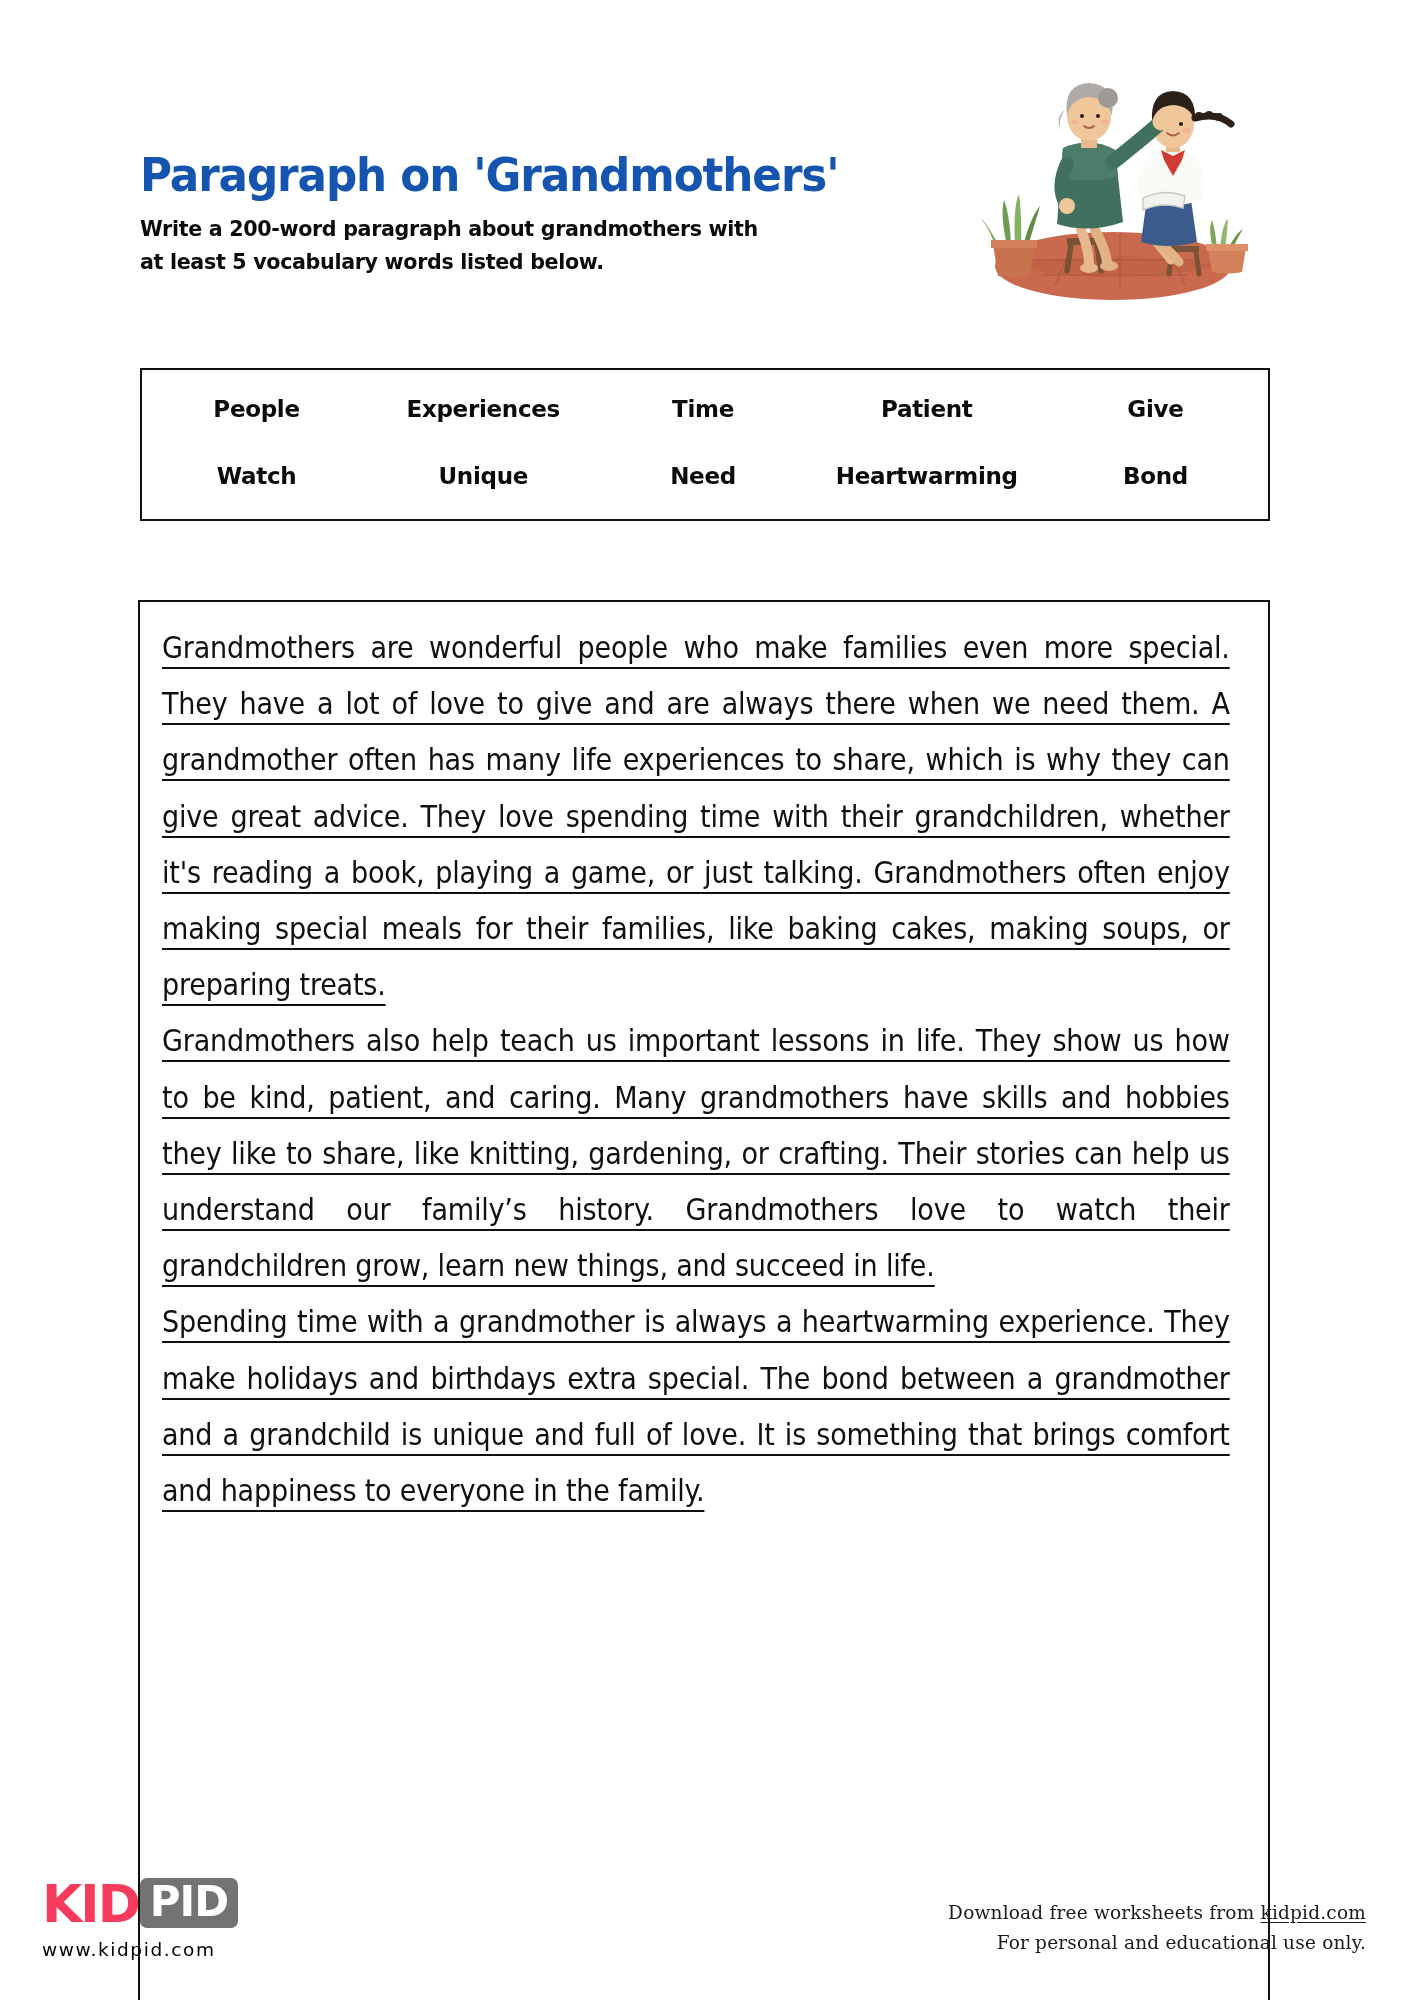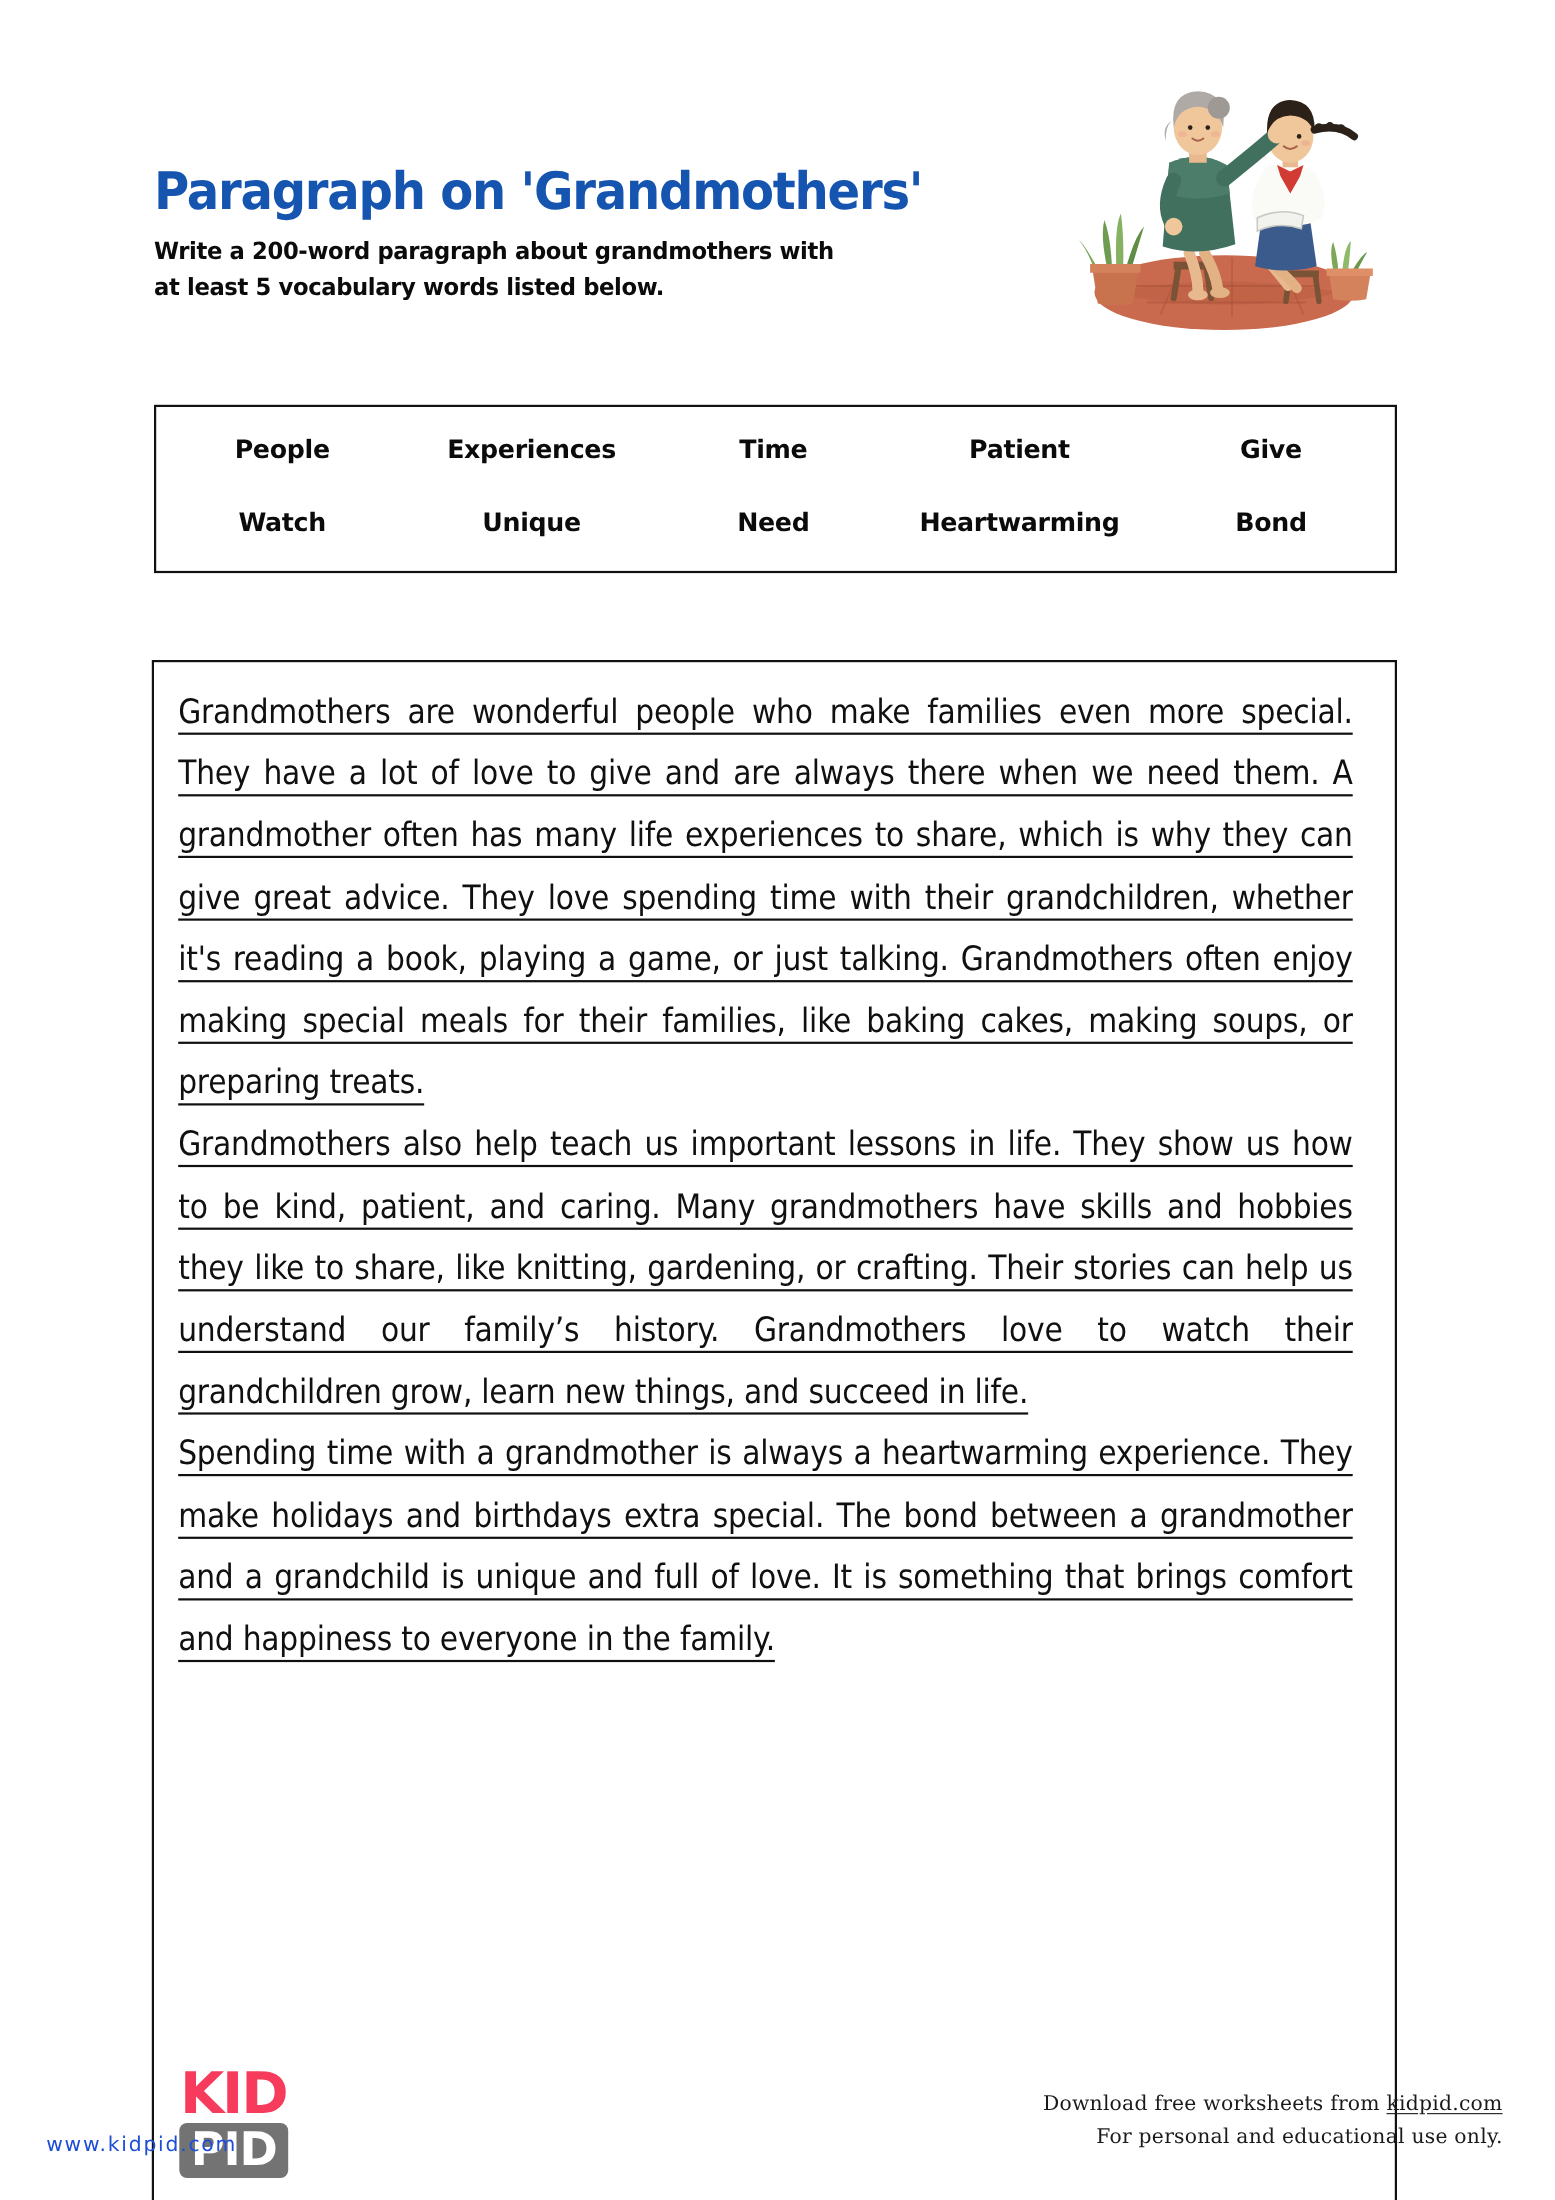--- a/index.html
+++ b/index.html
@@ -126,23 +126,22 @@
 
   
   .footer-logo {
     position: absolute;
     left: 42px;
     top: 1878px;
     width: 340px;
   }
   .logo-row {
     display: flex;
-    align-items: center;
+    align-items: flex-start;
     height: 56px;
-    flex-direction: column;
   }
   .logo-kid {
     font-family: "DejaVu Sans", sans-serif;
     font-weight: 700;
     font-size: 52px;
     color: #F73B5C;
     letter-spacing: -2px;
     line-height: 1;
   }
   .logo-pid-wrap {
@@ -157,21 +156,21 @@
     font-weight: 700;
     font-size: 42px;
     color: #ffffff;
     letter-spacing: -1px;
     line-height: 1;
   }
   .logo-url {
     margin-top: 5px;
     font-family: "DejaVu Sans", sans-serif;
     font-size: 18.5px;
-    color: #1d4ed8;
+    color: #000000;
     letter-spacing: 1.6px;
   }
 
   .footer-note {
     position: absolute;
     right: 48px;
     top: 1898px;
     text-align: right;
     font-family: "DejaVu Serif", serif;
     font-size: 18.5px;

